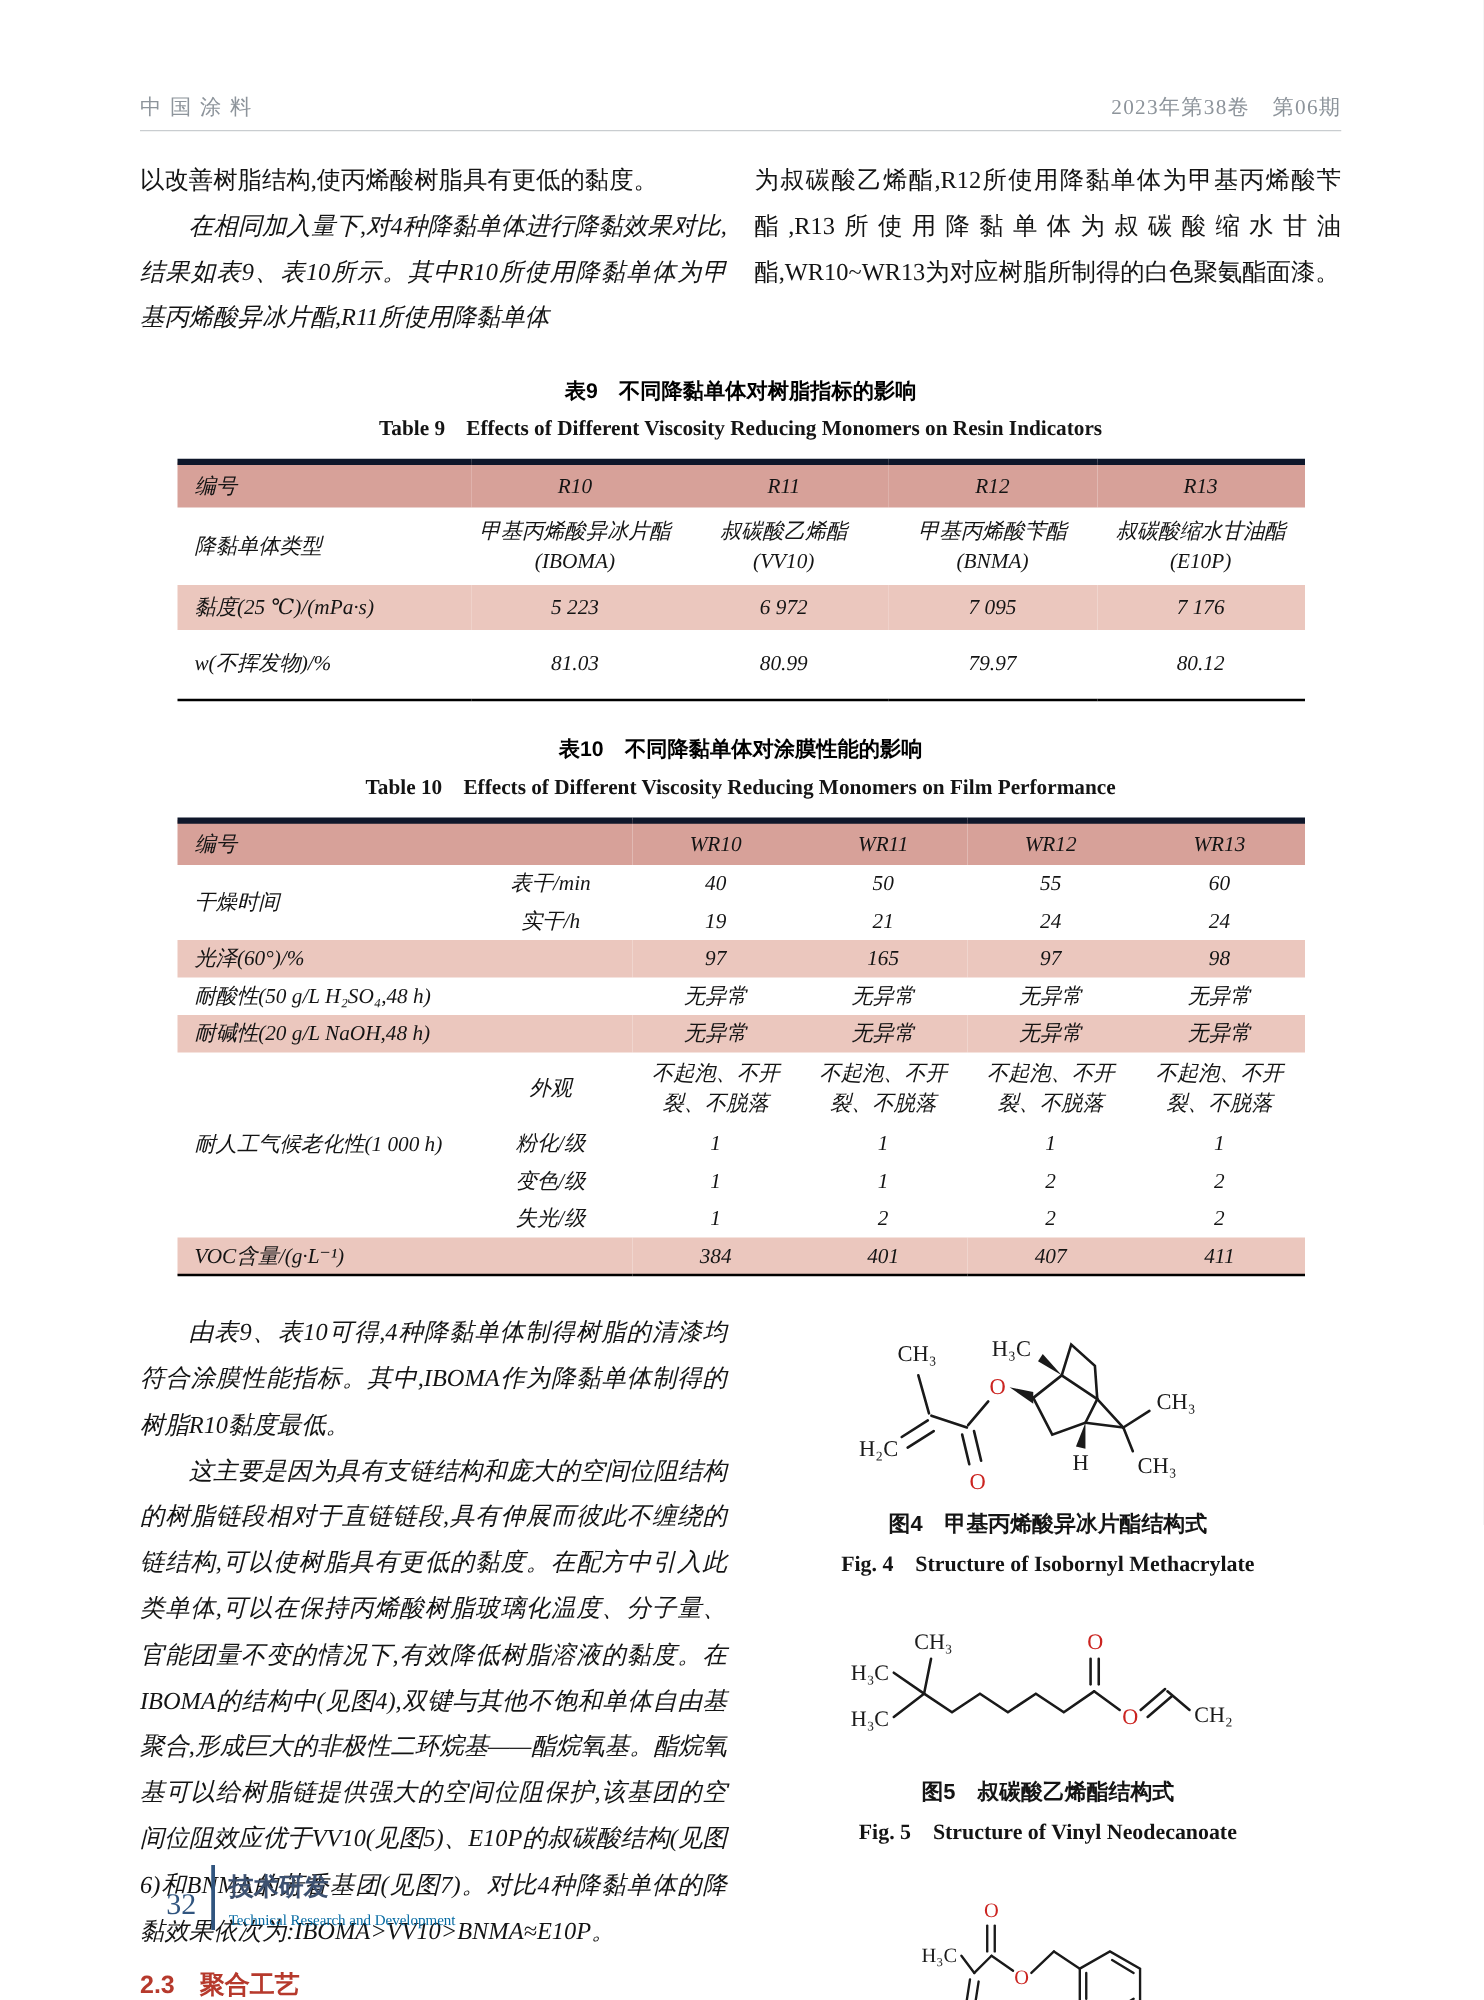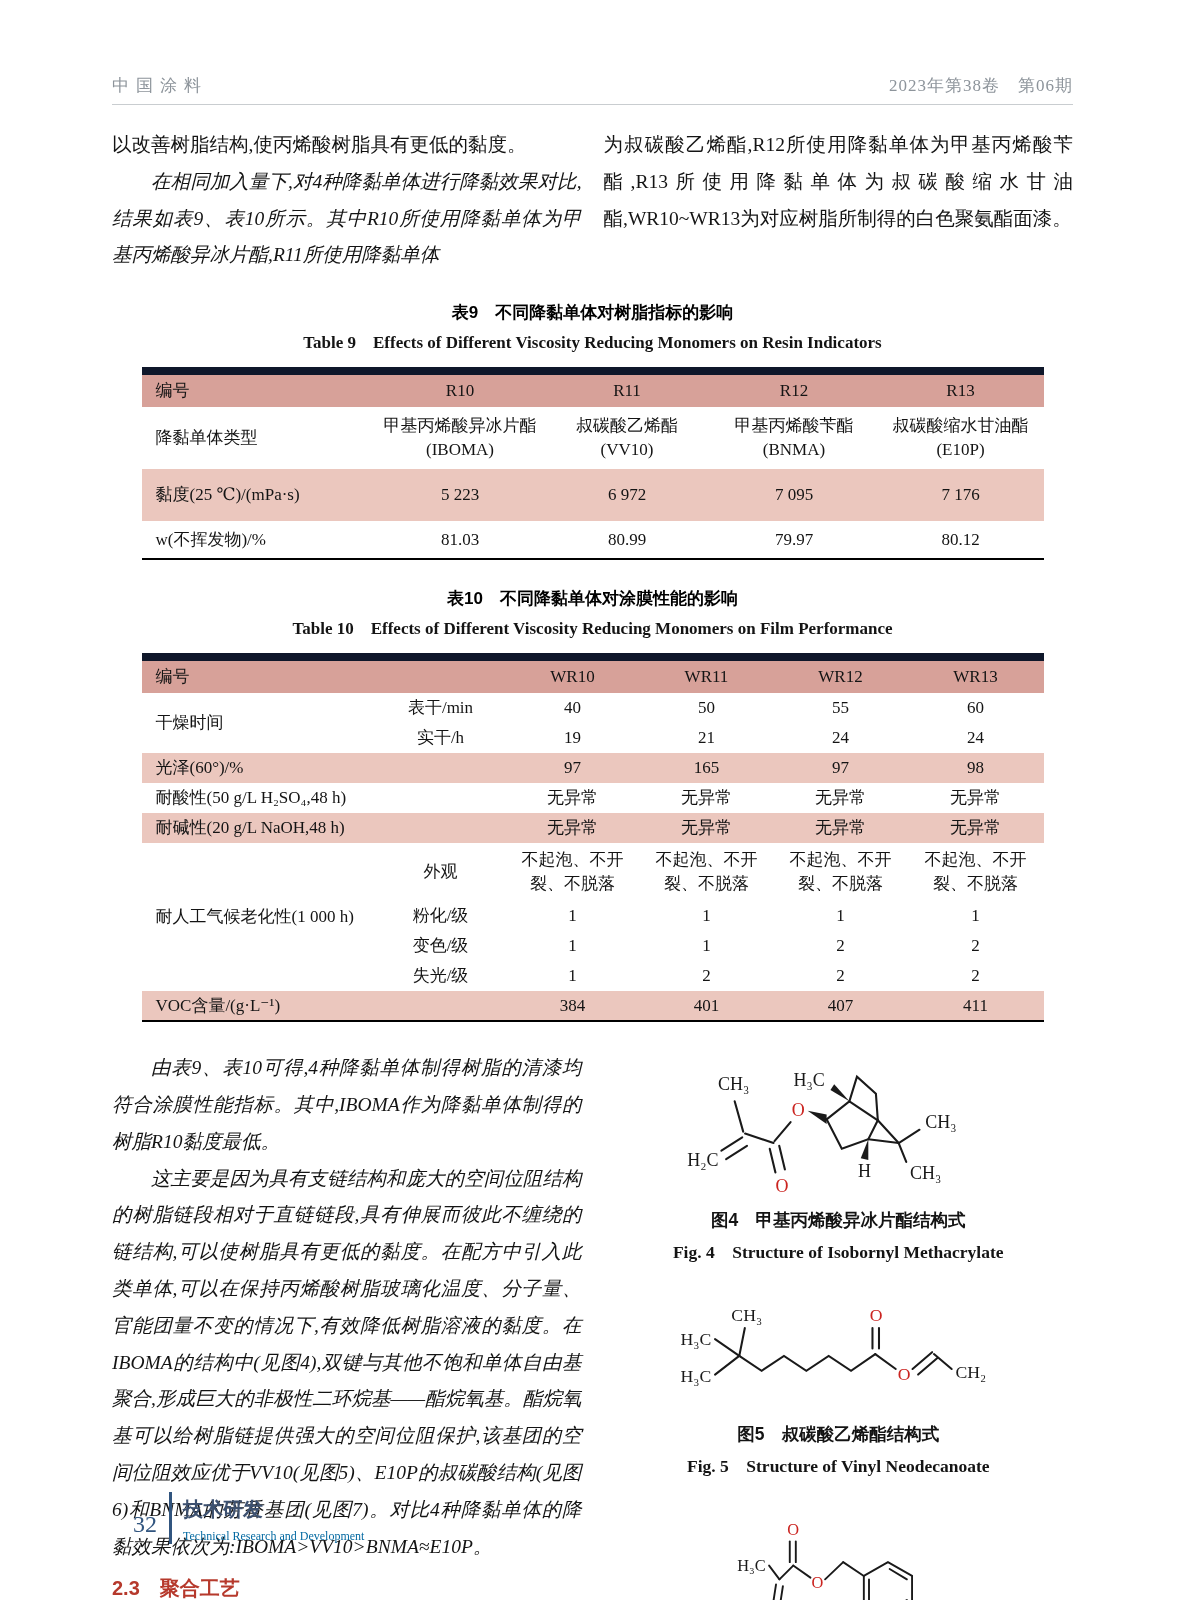--- a/index.html
+++ b/index.html
@@ -28,30 +28,30 @@
   .bodytext p { font-size:19.5px; line-height:36.8px; text-align:justify; }
   .bodytext p.ind { text-indent:2em;font-style:italic; }
   .intro { margin-top:22px; }
 
   
   .tbl-block { margin-top:27px; }
   .tbl-title-zh { text-align:center; font-family:"Liberation Sans","DejaVu Sans",sans-serif;
      font-weight:700; font-size:17px; color:#000; }
   .tbl-title-en { text-align:center; font-weight:700; font-size:17px; margin-top:7px; }
   table { border-collapse:collapse; width:902px; margin:13px auto 0 auto;
-    border-top:8px solid #0f172a; border-bottom:2px solid #000; table-layout:fixed;
-    font-size:17px; }
+    border-top:5px solid #0f172a; border-bottom:2px solid #000; table-layout:fixed;
+    font-size:17px;font-style:italic; }
   th, td { font-weight:normal; text-align:center; vertical-align:middle; padding:2px 4px; line-height:1.4; }
   th.lab, td.lab { text-align:left; padding-left:14px; }
   .rowhead { background:#d7a199; }
   .band    { background:#ebc7be; }
   .t9 .h-row  { height:36px; }
   .t9 .m-row  { height:62px; }
-  .t9 .v-row  { height:52px; }
-  .t9 .n-row  { height:38px; }
+  .t9 .v-row  { height:36px; }
+  .t9 .n-row  { height:56px; }
   .cellname { display:block; }
   .cellcode { display:block; }
   .t10 .h-row { height:36px; }
   .t10 .r  { height:30px; }
   .t10 .app { height:58px; }
   .t10 td.sub { text-align:center; }
 
   
   .main { margin-top:28px; }
   .red-heading { font-family:"Liberation Sans","DejaVu Sans",sans-serif; font-weight:700;

